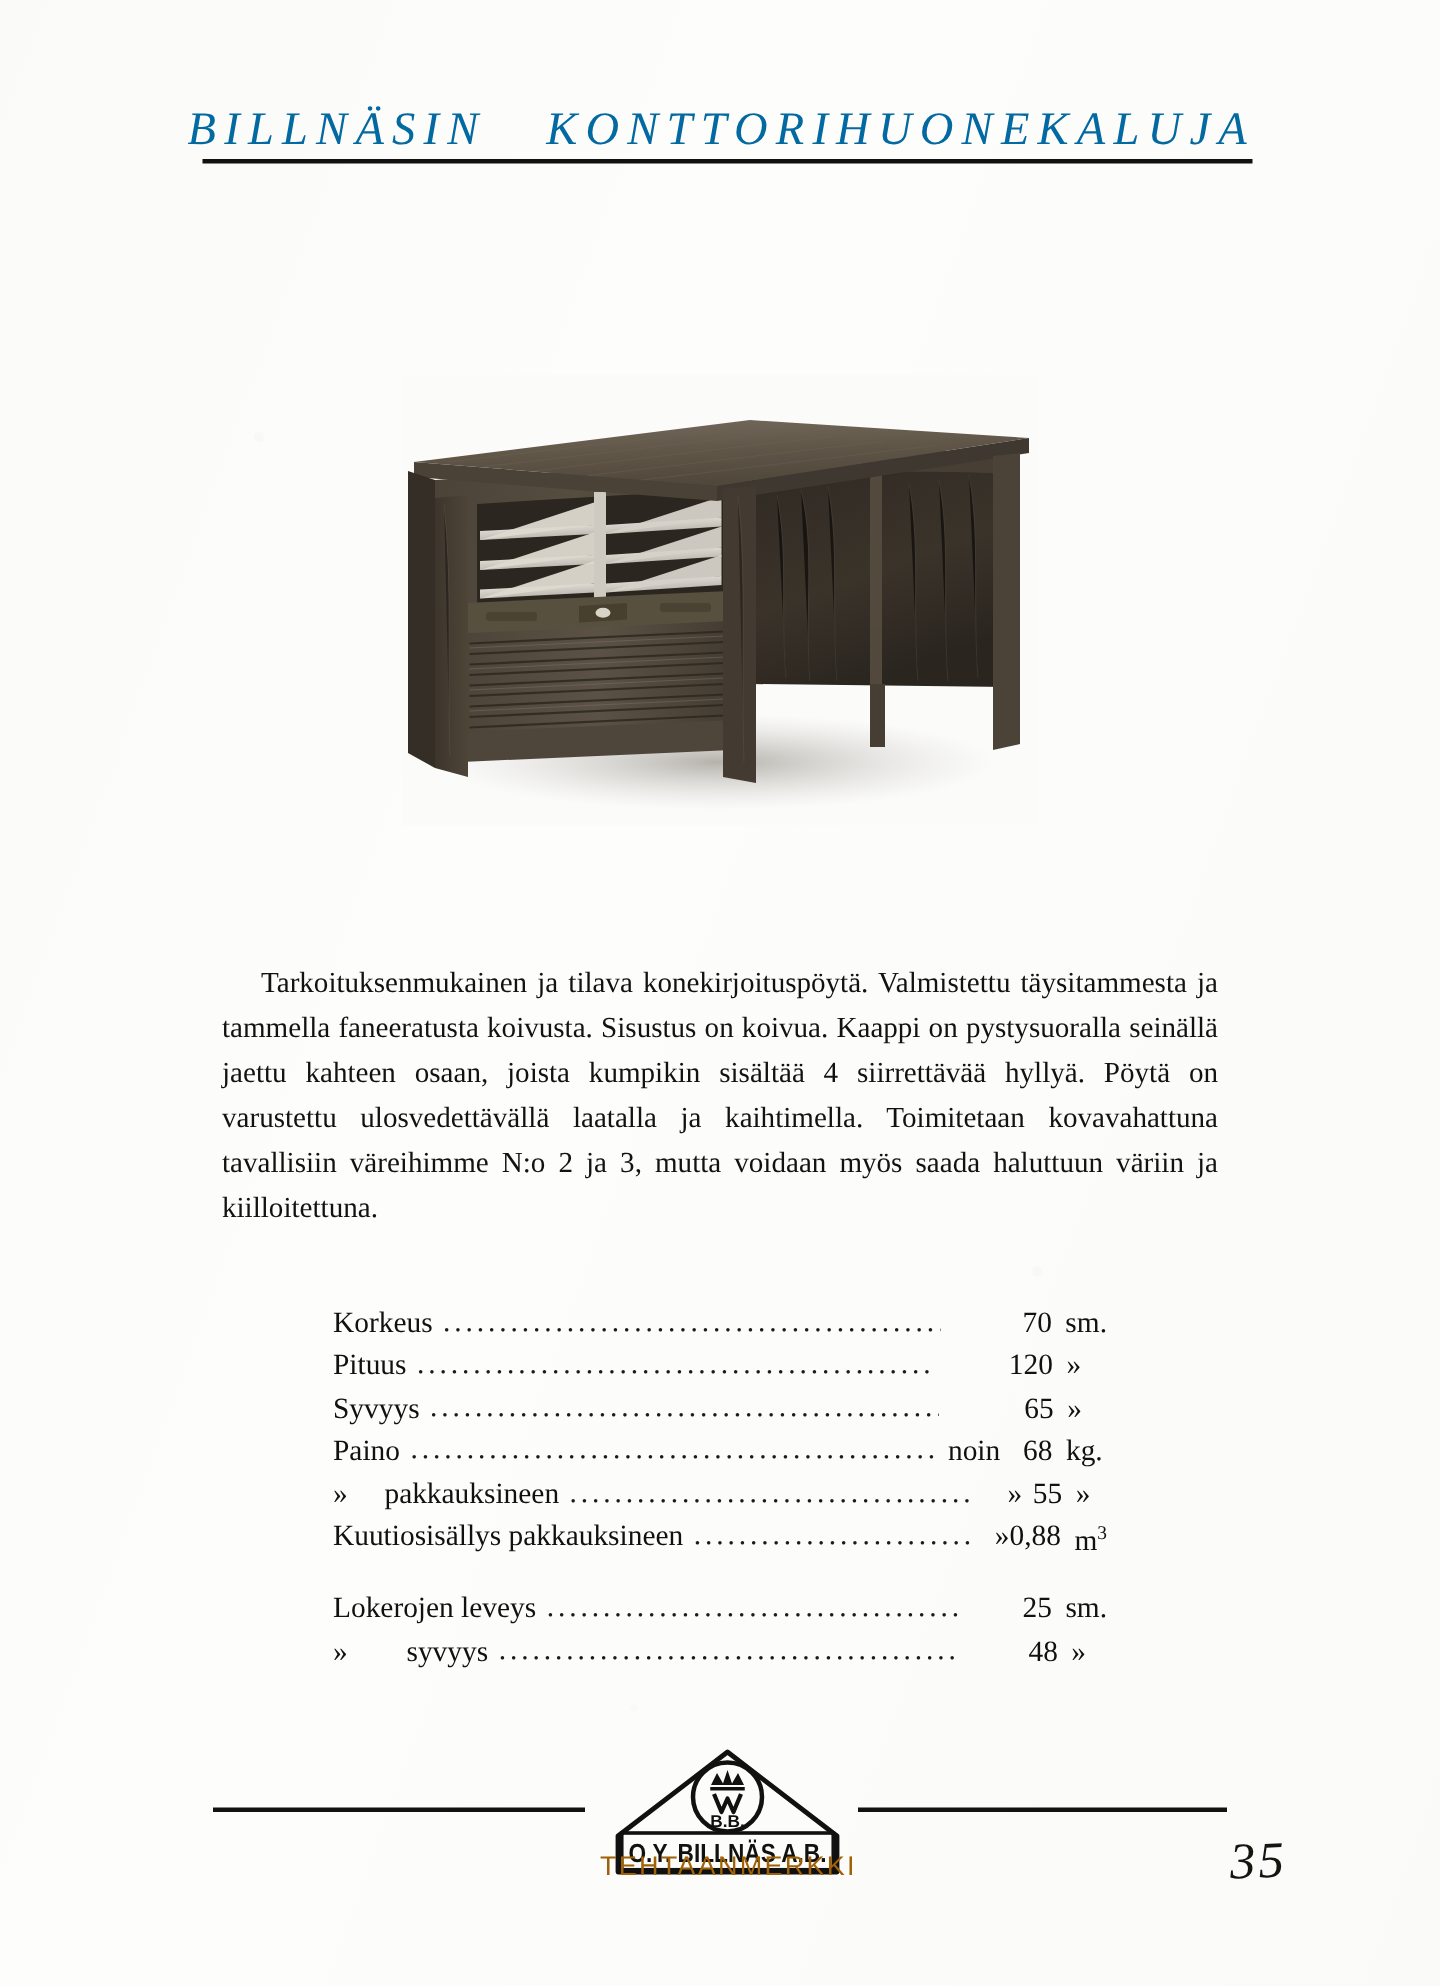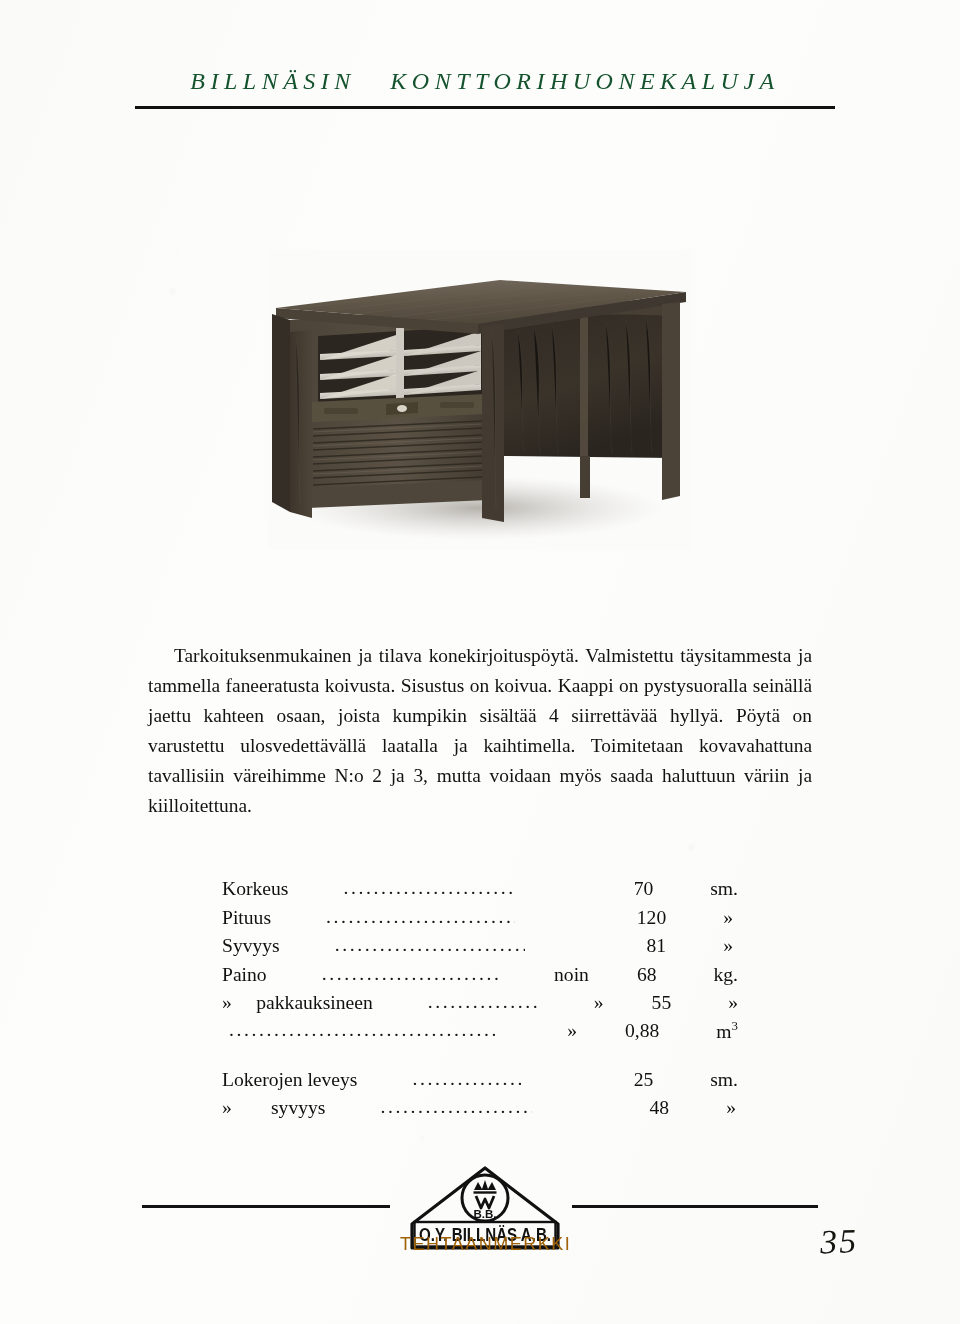--- a/index.html
+++ b/index.html
@@ -24,29 +24,29 @@
       radial-gradient(circle at 18% 22%, rgba(0,0,0,0.016) 0 3px, rgba(0,0,0,0) 4px),
       radial-gradient(circle at 72% 64%, rgba(0,0,0,0.014) 0 3px, rgba(0,0,0,0) 4px),
       radial-gradient(circle at 44% 86%, rgba(0,0,0,0.012) 0 2px, rgba(0,0,0,0) 3px),
       linear-gradient(110deg, rgba(0,0,0,0.012) 0%, rgba(0,0,0,0) 38%, rgba(0,0,0,0.010) 100%);
     pointer-events: none;
   }
 
   
   .running-head {
     position: absolute;
-    left: 135px;
+    left: 125px;
     top: 68px;
     width: 700px;
     text-align: center;
     font-style: italic;
-    font-size: 24px;
+    font-size: 31px;
     letter-spacing: 5.5px;
     white-space: pre;
-    color: #14532d;
+    color: #0369a1;
   }
   .head-rule {
     position: absolute;
     left: 135px;
     top: 106px;
     width: 700px;
     height: 3px;
     background: #111111;
   }
 
@@ -108,26 +108,25 @@
     position: absolute;
     left: 222px;
     top: 872px;
     width: 516px;
     font-size: 19.6px;
   }
   .spec-group { margin: 0; }
   .spec-gap { height: 20px; }
   .spec-row {
     display: flex;
-    align-items: flex-end;
+    align-items: flex-start;
     height: 28.4px;
-    gap: 48px;
   }
   .spec-label { white-space: pre; }
-  .spec-label.indent { padding-left: 0; margin-top: 45px; }
+  .spec-label.indent { padding-left: 0; }
   .spec-leader {
     flex: 1 1 auto;
     overflow: hidden;
     white-space: nowrap;
     letter-spacing: 2.6px;
     color: #1a1a1a;
     margin: 0 5px 0 7px;
     position: relative;
     top: -1px;
   }
@@ -359,38 +358,39 @@
         <span class="spec-label">Pituus</span>
         <span class="spec-leader">...........................................................................</span>
         <span class="spec-qual"></span>
         <span class="spec-value">120</span>
         <span class="spec-unit">»</span>
       </div>
       <div class="spec-row">
         <span class="spec-label">Syvyys</span>
         <span class="spec-leader">...........................................................................</span>
         <span class="spec-qual"></span>
-        <span class="spec-value">81</span>
+        <span class="spec-value">65</span>
         <span class="spec-unit">»</span>
       </div>
       <div class="spec-row">
         <span class="spec-label">Paino</span>
         <span class="spec-leader">...........................................................................</span>
         <span class="spec-qual">noin</span>
         <span class="spec-value">68</span>
         <span class="spec-unit">kg.</span>
       </div>
       <div class="spec-row">
         <span class="spec-label indent">»     pakkauksineen</span>
         <span class="spec-leader">...........................................................................</span>
         <span class="spec-qual">»</span>
         <span class="spec-value">55</span>
         <span class="spec-unit">»</span>
       </div>
       <div class="spec-row">
+        <span class="spec-label">Kuutiosisällys pakkauksineen</span>
         <span class="spec-leader">...........................................................................</span>
         <span class="spec-qual">»</span>
         <span class="spec-value">0,88</span>
         <span class="spec-unit">m<sup>3</sup></span>
       </div>
     </div>
 
     <div class="spec-gap"></div>
 
     <div class="spec-group">

